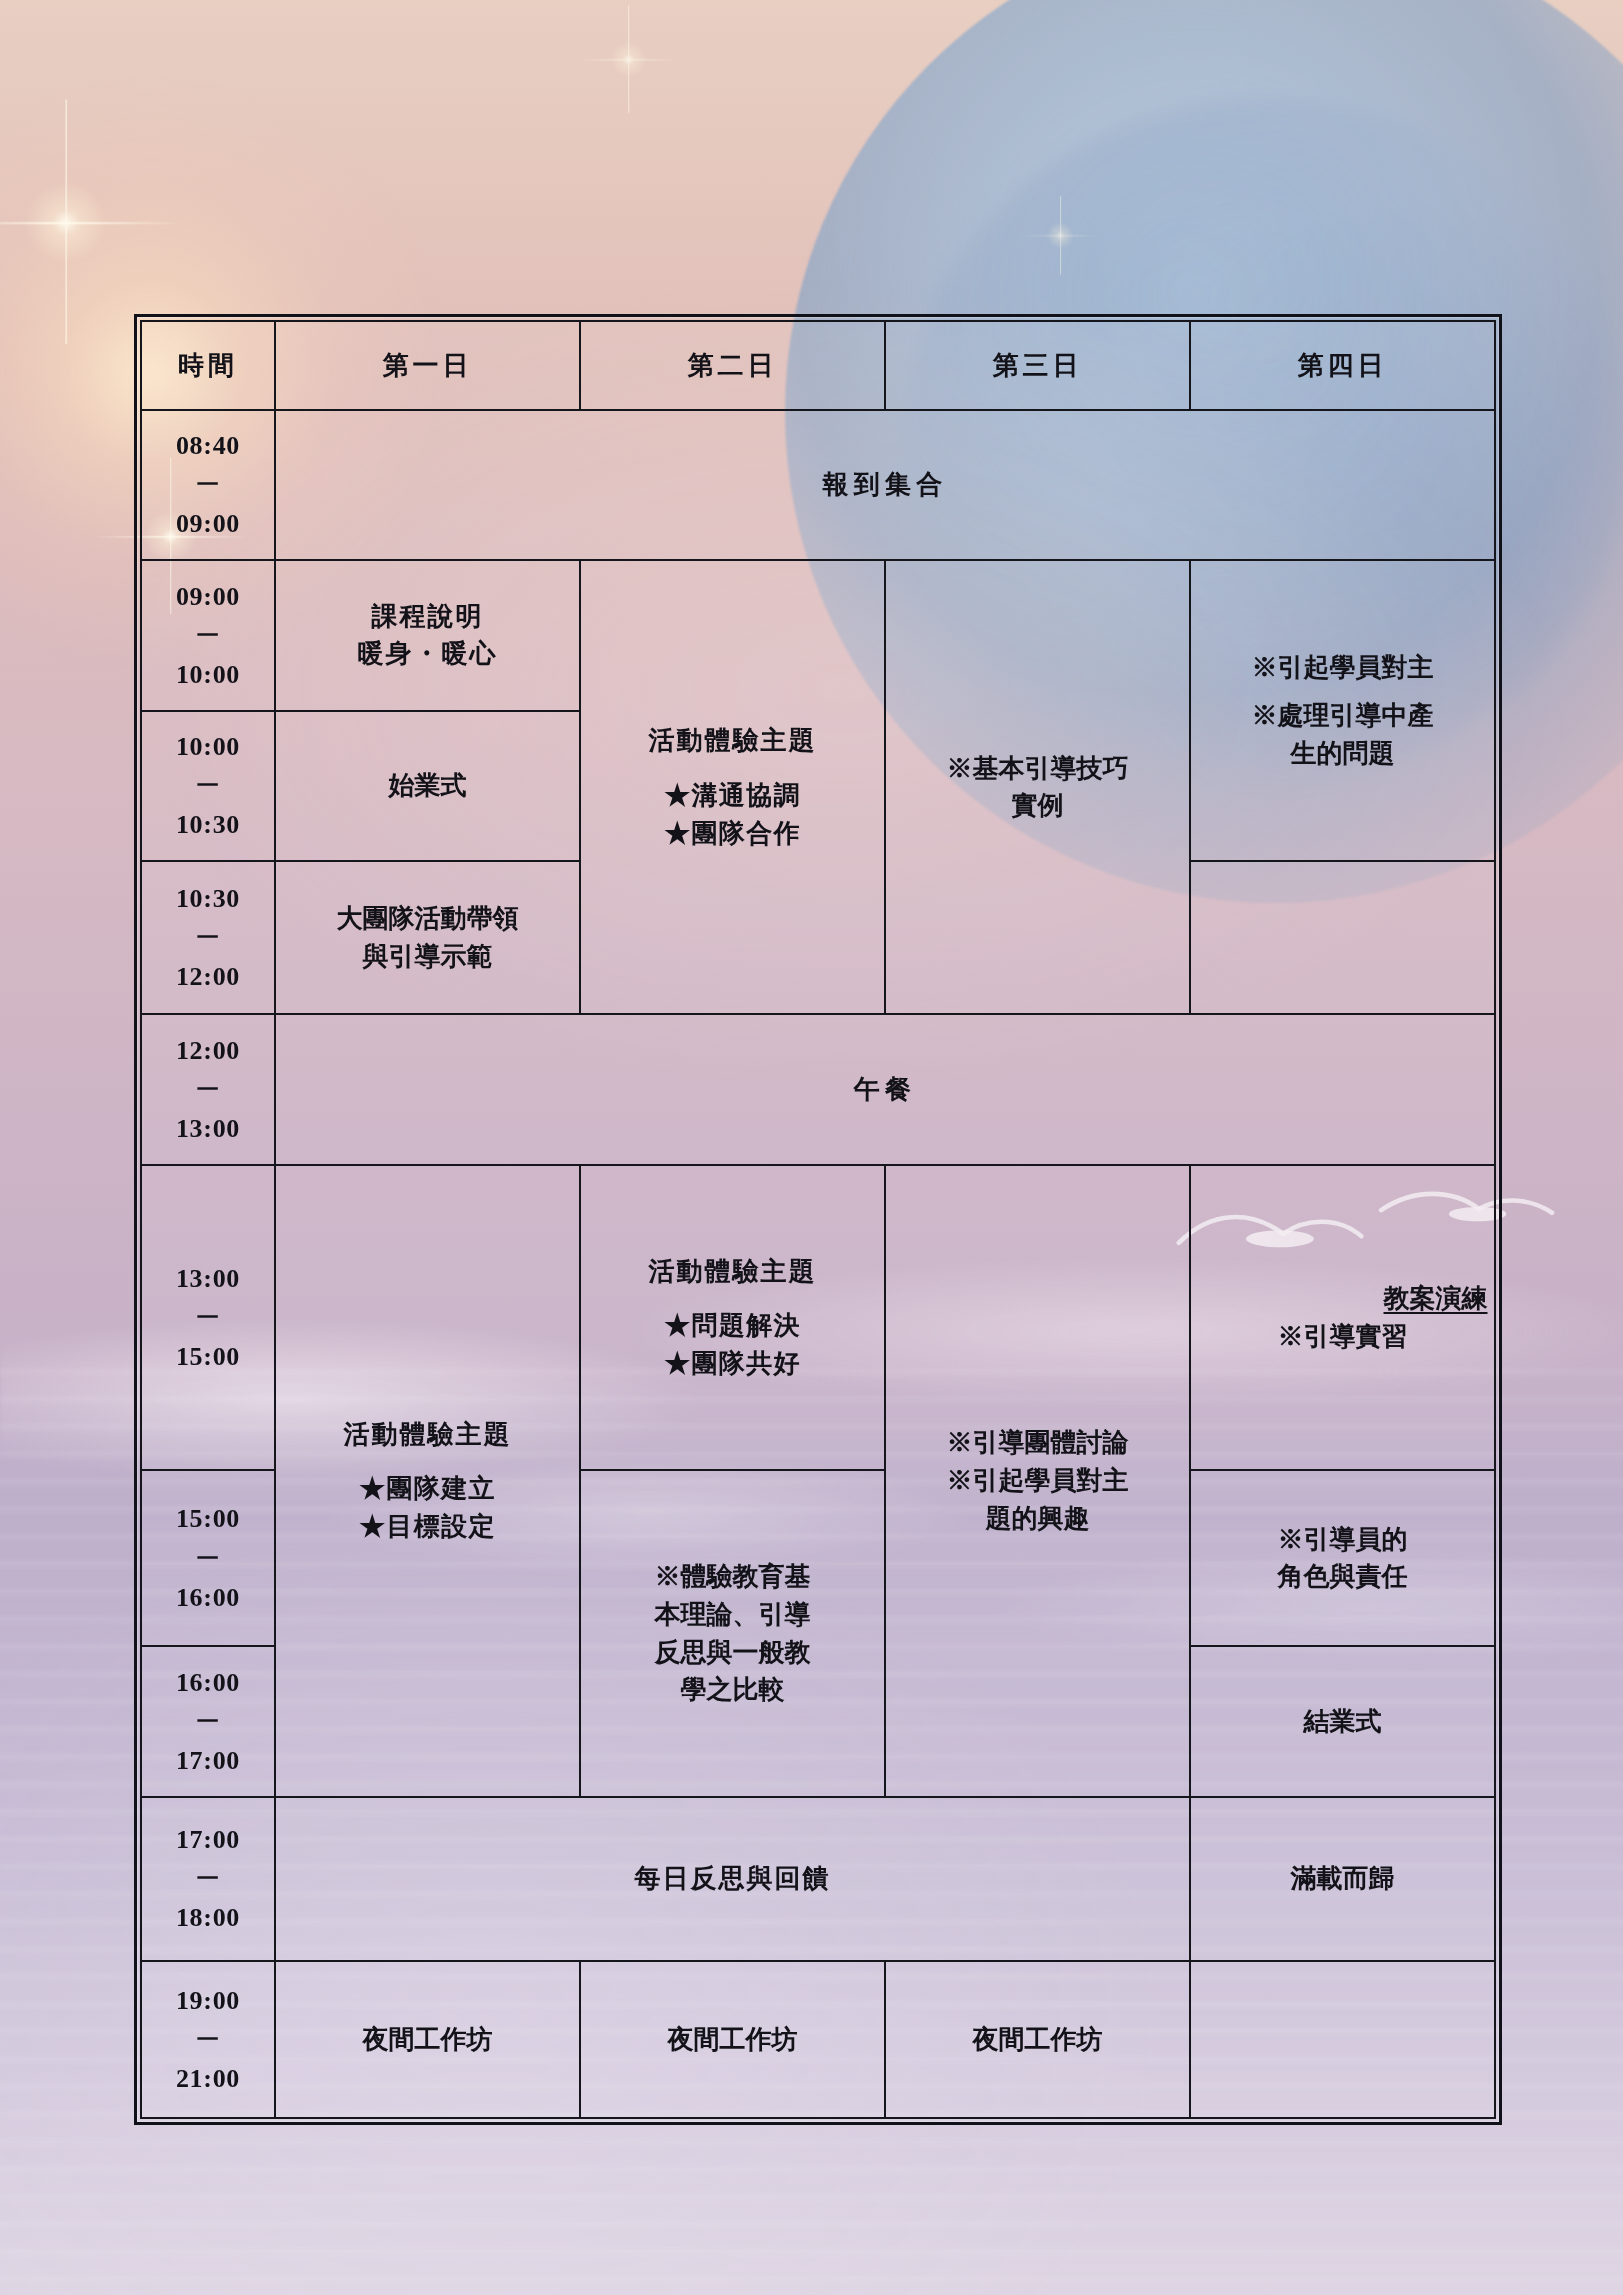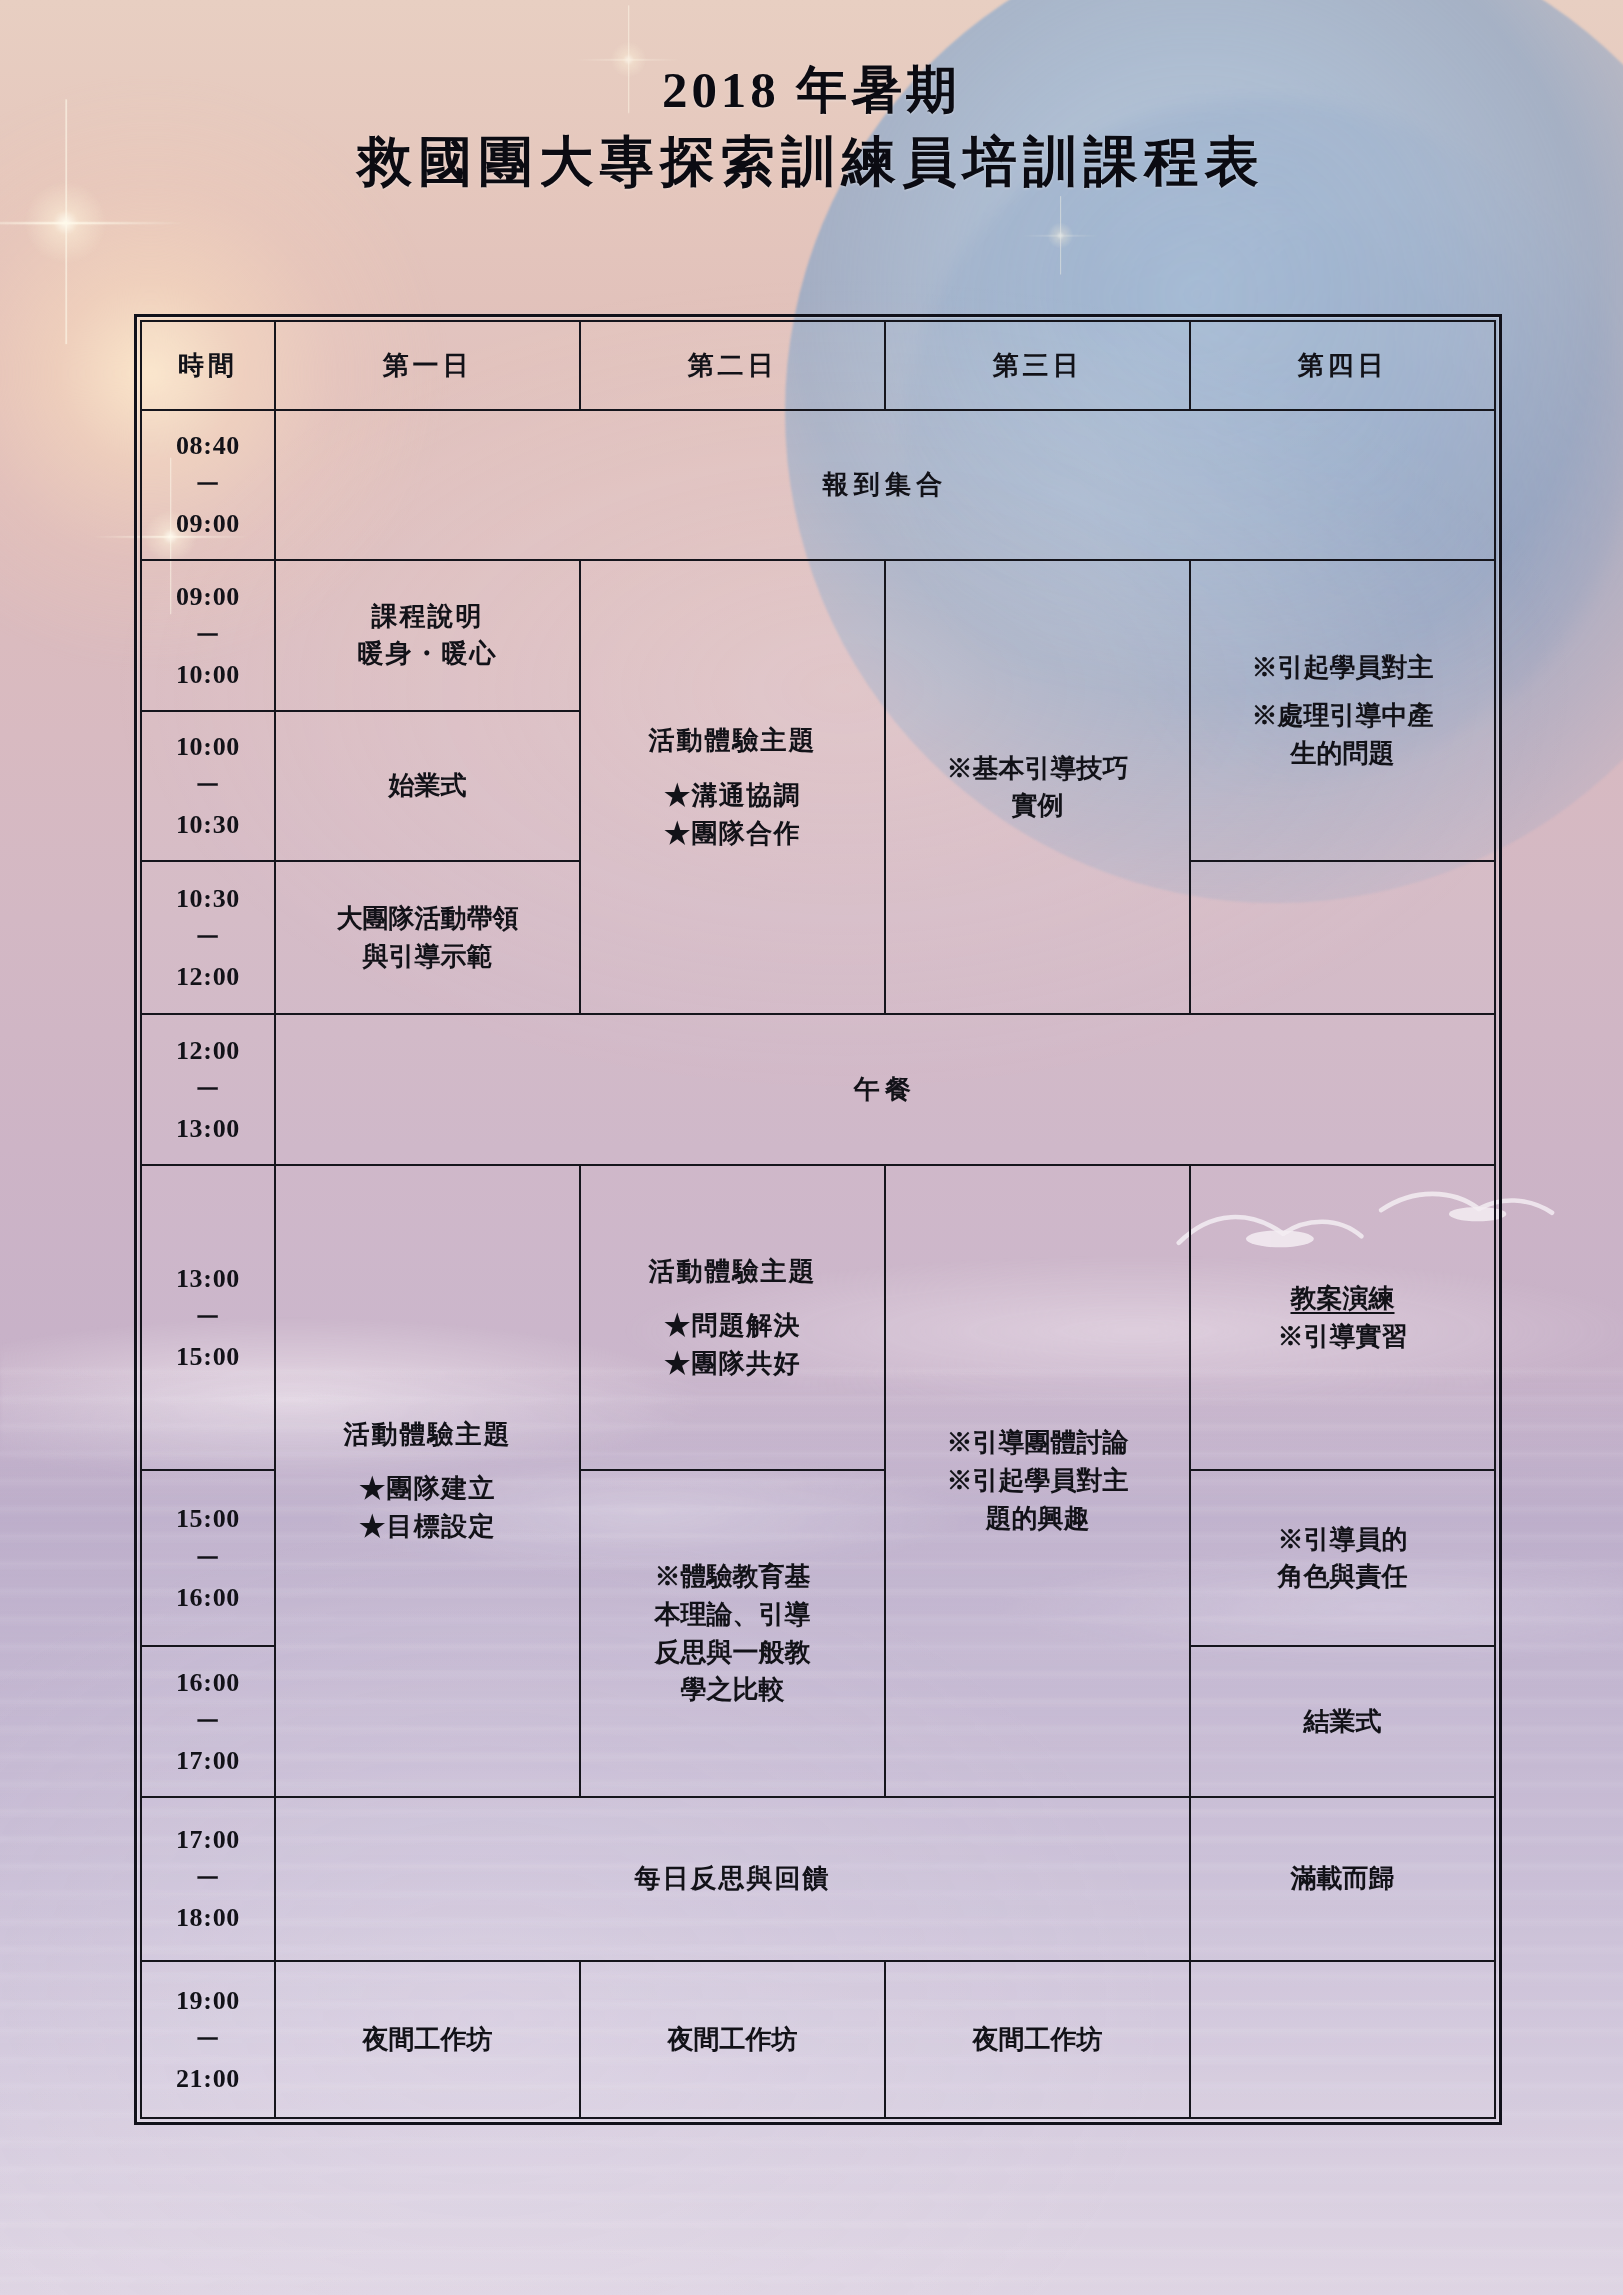--- a/index.html
+++ b/index.html
@@ -202,21 +202,21 @@
     display: block;
     font-weight: 700;
     font-size: 22px;
     margin: 4.6px 0 3.9px;
   }
 
   .big { font-size: 30px; letter-spacing: 5.2px; }
   .lead { letter-spacing: 2px; }
   .star-line { letter-spacing: 1.3px; }
   .gap { height: 17px; }
-  .u { text-decoration: underline; text-underline-offset: 5.2px; }
+  .u { text-decoration: underline; text-underline-offset: 5.2px; text-align: right; }
   .cell-block { display: block; }
 </style>
 </head>
 <body>
 
 <div class="page">
 
   <div class="bg-base"></div>
   <div class="bg-moon"></div>
   <div class="bg-glow-left"></div>
@@ -235,24 +235,20 @@
         <path d="M480 58 C 512 40, 556 40, 592 64"></path>
       </g>
       <g fill="#fbf7fa" opacity="0.85">
         <ellipse cx="175" cy="104" rx="52" ry="13"></ellipse>
         <ellipse cx="478" cy="66" rx="44" ry="11"></ellipse>
       </g>
     </svg>
   </div>
   <div class="bg-haze"></div>
 
-  <div class="titles">
-    <div class="title-1">2018 年暑期</div>
-    <div class="title-2">救國團大專探索訓練員培訓課程表</div>
-  </div>
 
   <div class="table-frame">
     <table class="sched">
       <colgroup>
         <col class="col-time">
           <col class="col-day">
           <col class="col-day">
           <col class="col-day">
           <col class="col-day">
       </colgroup>

